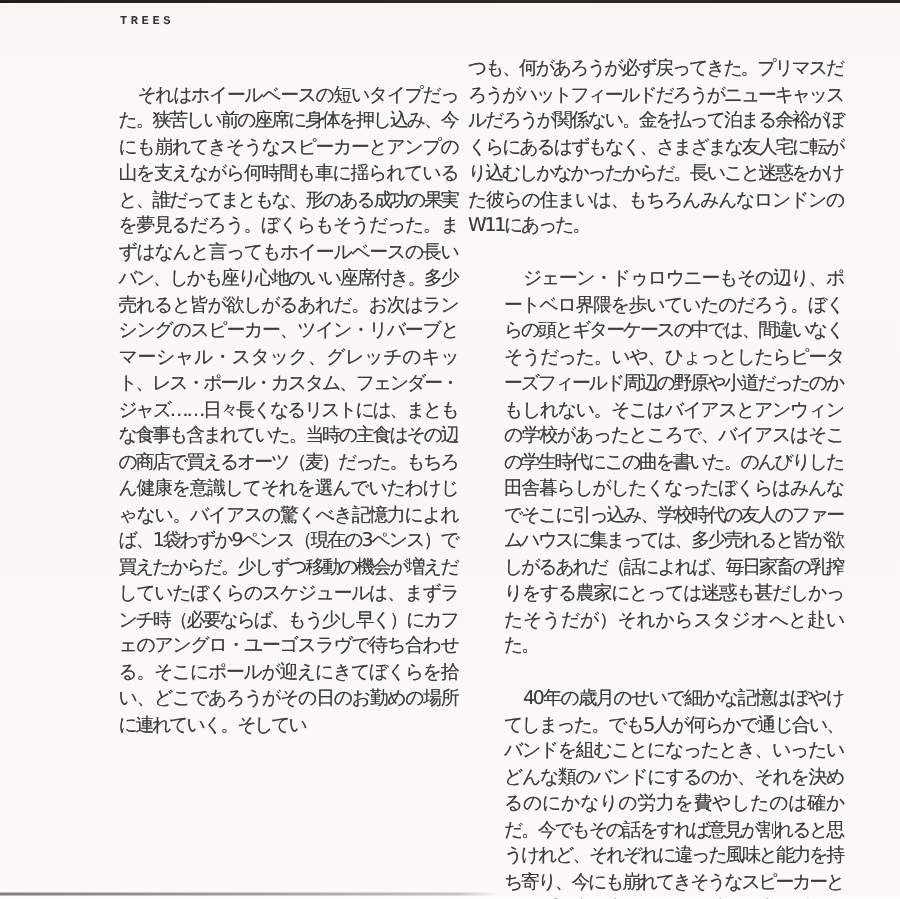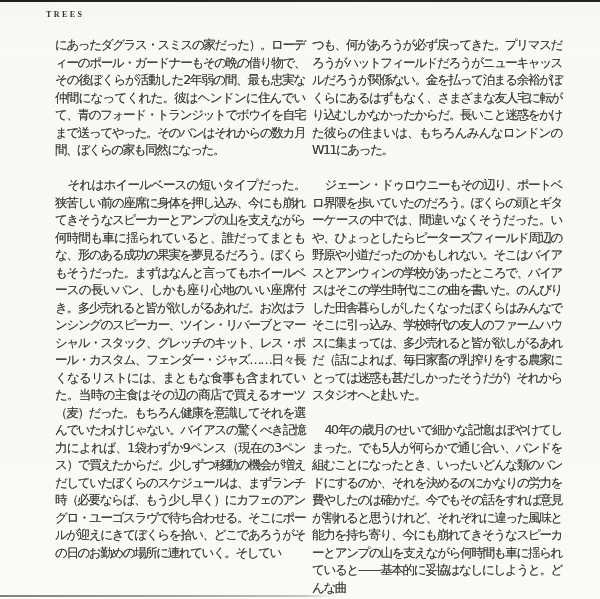--- a/index.html
+++ b/index.html
@@ -25,56 +25,55 @@
   .bottom-edge {
     position: absolute;
     left: 0;
     bottom: 2px;
     width: 332px;
     height: 2px;
     background: linear-gradient(90deg, #7f7f7f 0%, #a3a3a3 55%, #c4c4c4 92%, rgba(200,200,200,0) 100%);
   }
   .header {
     position: absolute;
-    left: 46px;
+    left: 80px;
     top: 10px;
-    font-family: Liberation Serif, serif;
+    font-family: Liberation Mono, monospace;
     font-size: 8px;
     font-weight: 600;
     letter-spacing: 2.4px;
     color: #343434;
   }
   .col {
     position: absolute;
     top: 36px;
     width: 250px;
     color: #3c3c3c;
     font-size: 12.6px;
     line-height: 17.5px;
     letter-spacing: -1.5px;
     text-align: justify;
     font-weight: 500;
     text-shadow: 0 0 0.4px rgba(70,70,70,0.65);
   }
   .col-left  { left: 55px; }
   .col-right { left: 312px; }
   .para { margin: 0; }
-  .para.gap { margin-top: 17.5px; }
+  .para.gap { margin-top: 17.5px; margin-left: 24px; }
   .para.indent { text-indent: 1em; }
 </style>
 </head>
 <body>
 
 <div class="page">
   <div class="top-edge"></div>
 
   <div class="header">TREES</div>
 
   <div class="col col-left">
-    <p class="para">にあったダグラス・スミスの家だった）。ローディーのポール・ガードナーもその晩の借り物で、その後ぼくらが活動した2年弱の間、最も忠実な仲間になってくれた。彼はヘンドンに住んでいて、青のフォード・トランジットでボウイを自宅まで送ってやった。そのバンはそれからの数カ月間、ぼくらの家も同然になった。</p>
     <p class="para gap indent">それはホイールベースの短いタイプだった。狭苦しい前の座席に身体を押し込み、今にも崩れてきそうなスピーカーとアンプの山を支えながら何時間も車に揺られていると、誰だってまともな、形のある成功の果実を夢見るだろう。ぼくらもそうだった。まずはなんと言ってもホイールベースの長いバン、しかも座り心地のいい座席付き。多少売れると皆が欲しがるあれだ。お次はランシングのスピーカー、ツイン・リバーブとマーシャル・スタック、グレッチのキット、レス・ポール・カスタム、フェンダー・ジャズ……日々長くなるリストには、まともな食事も含まれていた。当時の主食はその辺の商店で買えるオーツ（麦）だった。もちろん健康を意識してそれを選んでいたわけじゃない。バイアスの驚くべき記憶力によれば、1袋わずか9ペンス（現在の3ペンス）で買えたからだ。少しずつ移動の機会が増えだしていたぼくらのスケジュールは、まずランチ時（必要ならば、もう少し早く）にカフェのアングロ・ユーゴスラヴで待ち合わせる。そこにポールが迎えにきてぼくらを拾い、どこであろうがその日のお勤めの場所に連れていく。そしてい</p>
   </div>
 
   <div class="col col-right">
     <p class="para">つも、何があろうが必ず戻ってきた。プリマスだろうがハットフィールドだろうがニューキャッスルだろうが関係ない。金を払って泊まる余裕がぼくらにあるはずもなく、さまざまな友人宅に転がり込むしかなかったからだ。長いこと迷惑をかけた彼らの住まいは、もちろんみんなロンドンのW11にあった。</p>
     <p class="para gap indent">ジェーン・ドゥロウニーもその辺り、ポートベロ界隈を歩いていたのだろう。ぼくらの頭とギターケースの中では、間違いなくそうだった。いや、ひょっとしたらピーターズフィールド周辺の野原や小道だったのかもしれない。そこはバイアスとアンウィンの学校があったところで、バイアスはそこの学生時代にこの曲を書いた。のんびりした田舎暮らしがしたくなったぼくらはみんなでそこに引っ込み、学校時代の友人のファームハウスに集まっては、多少売れると皆が欲しがるあれだ（話によれば、毎日家畜の乳搾りをする農家にとっては迷惑も甚だしかったそうだが）それからスタジオへと赴いた。</p>
     <p class="para gap indent">40年の歳月のせいで細かな記憶はぼやけてしまった。でも5人が何らかで通じ合い、バンドを組むことになったとき、いったいどんな類のバンドにするのか、それを決めるのにかなりの労力を費やしたのは確かだ。今でもその話をすれば意見が割れると思うけれど、それぞれに違った風味と能力を持ち寄り、今にも崩れてきそうなスピーカーとアンプの山を支えながら何時間も車に揺られていると——基本的に妥協はなしにしようと。どんな曲</p>
   </div>
 
   <div class="bottom-edge"></div>

